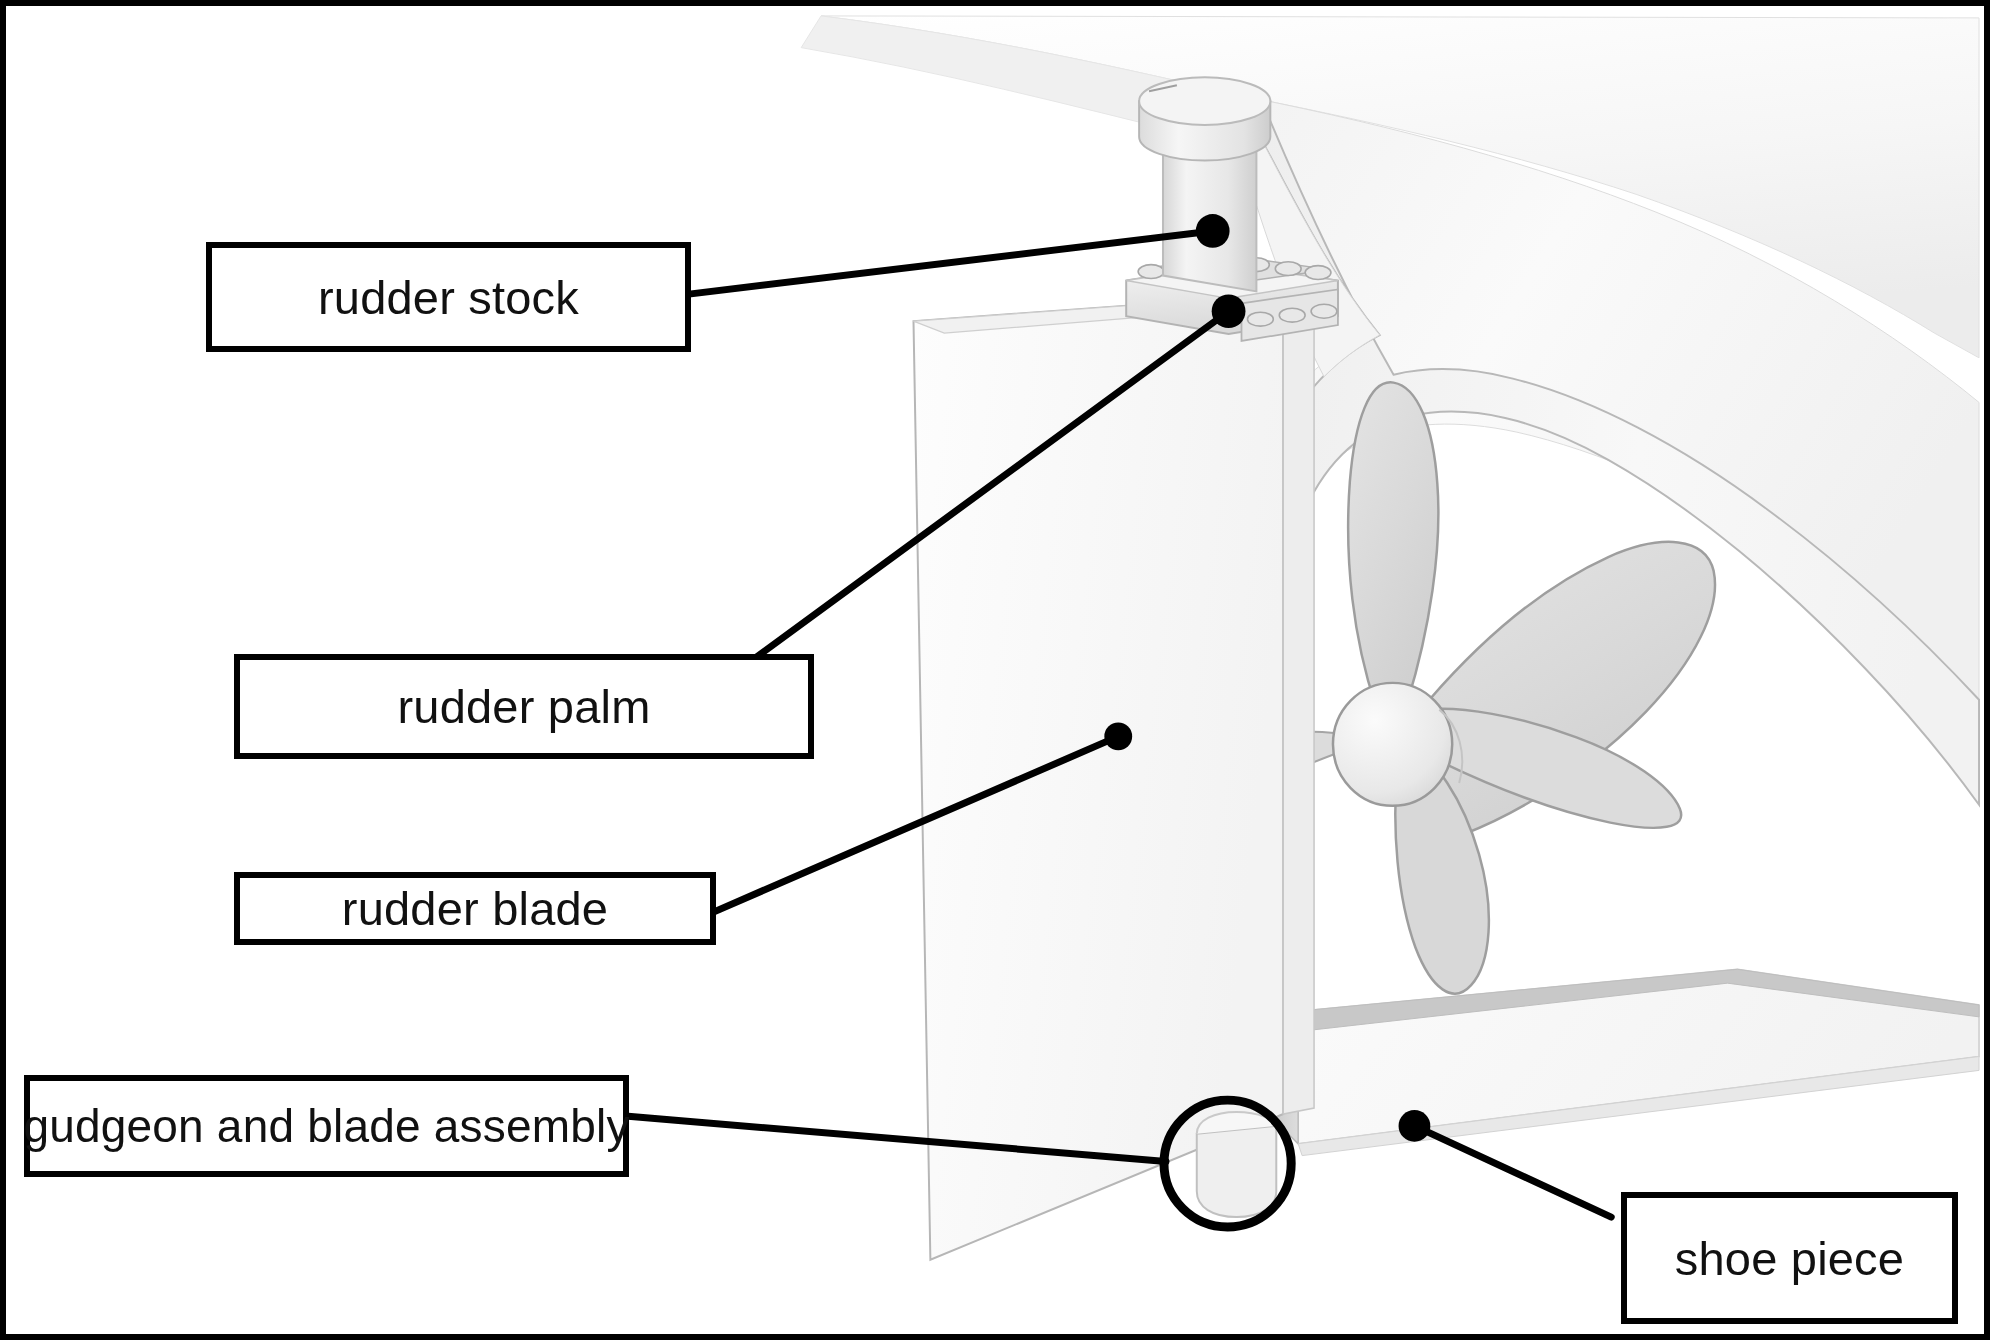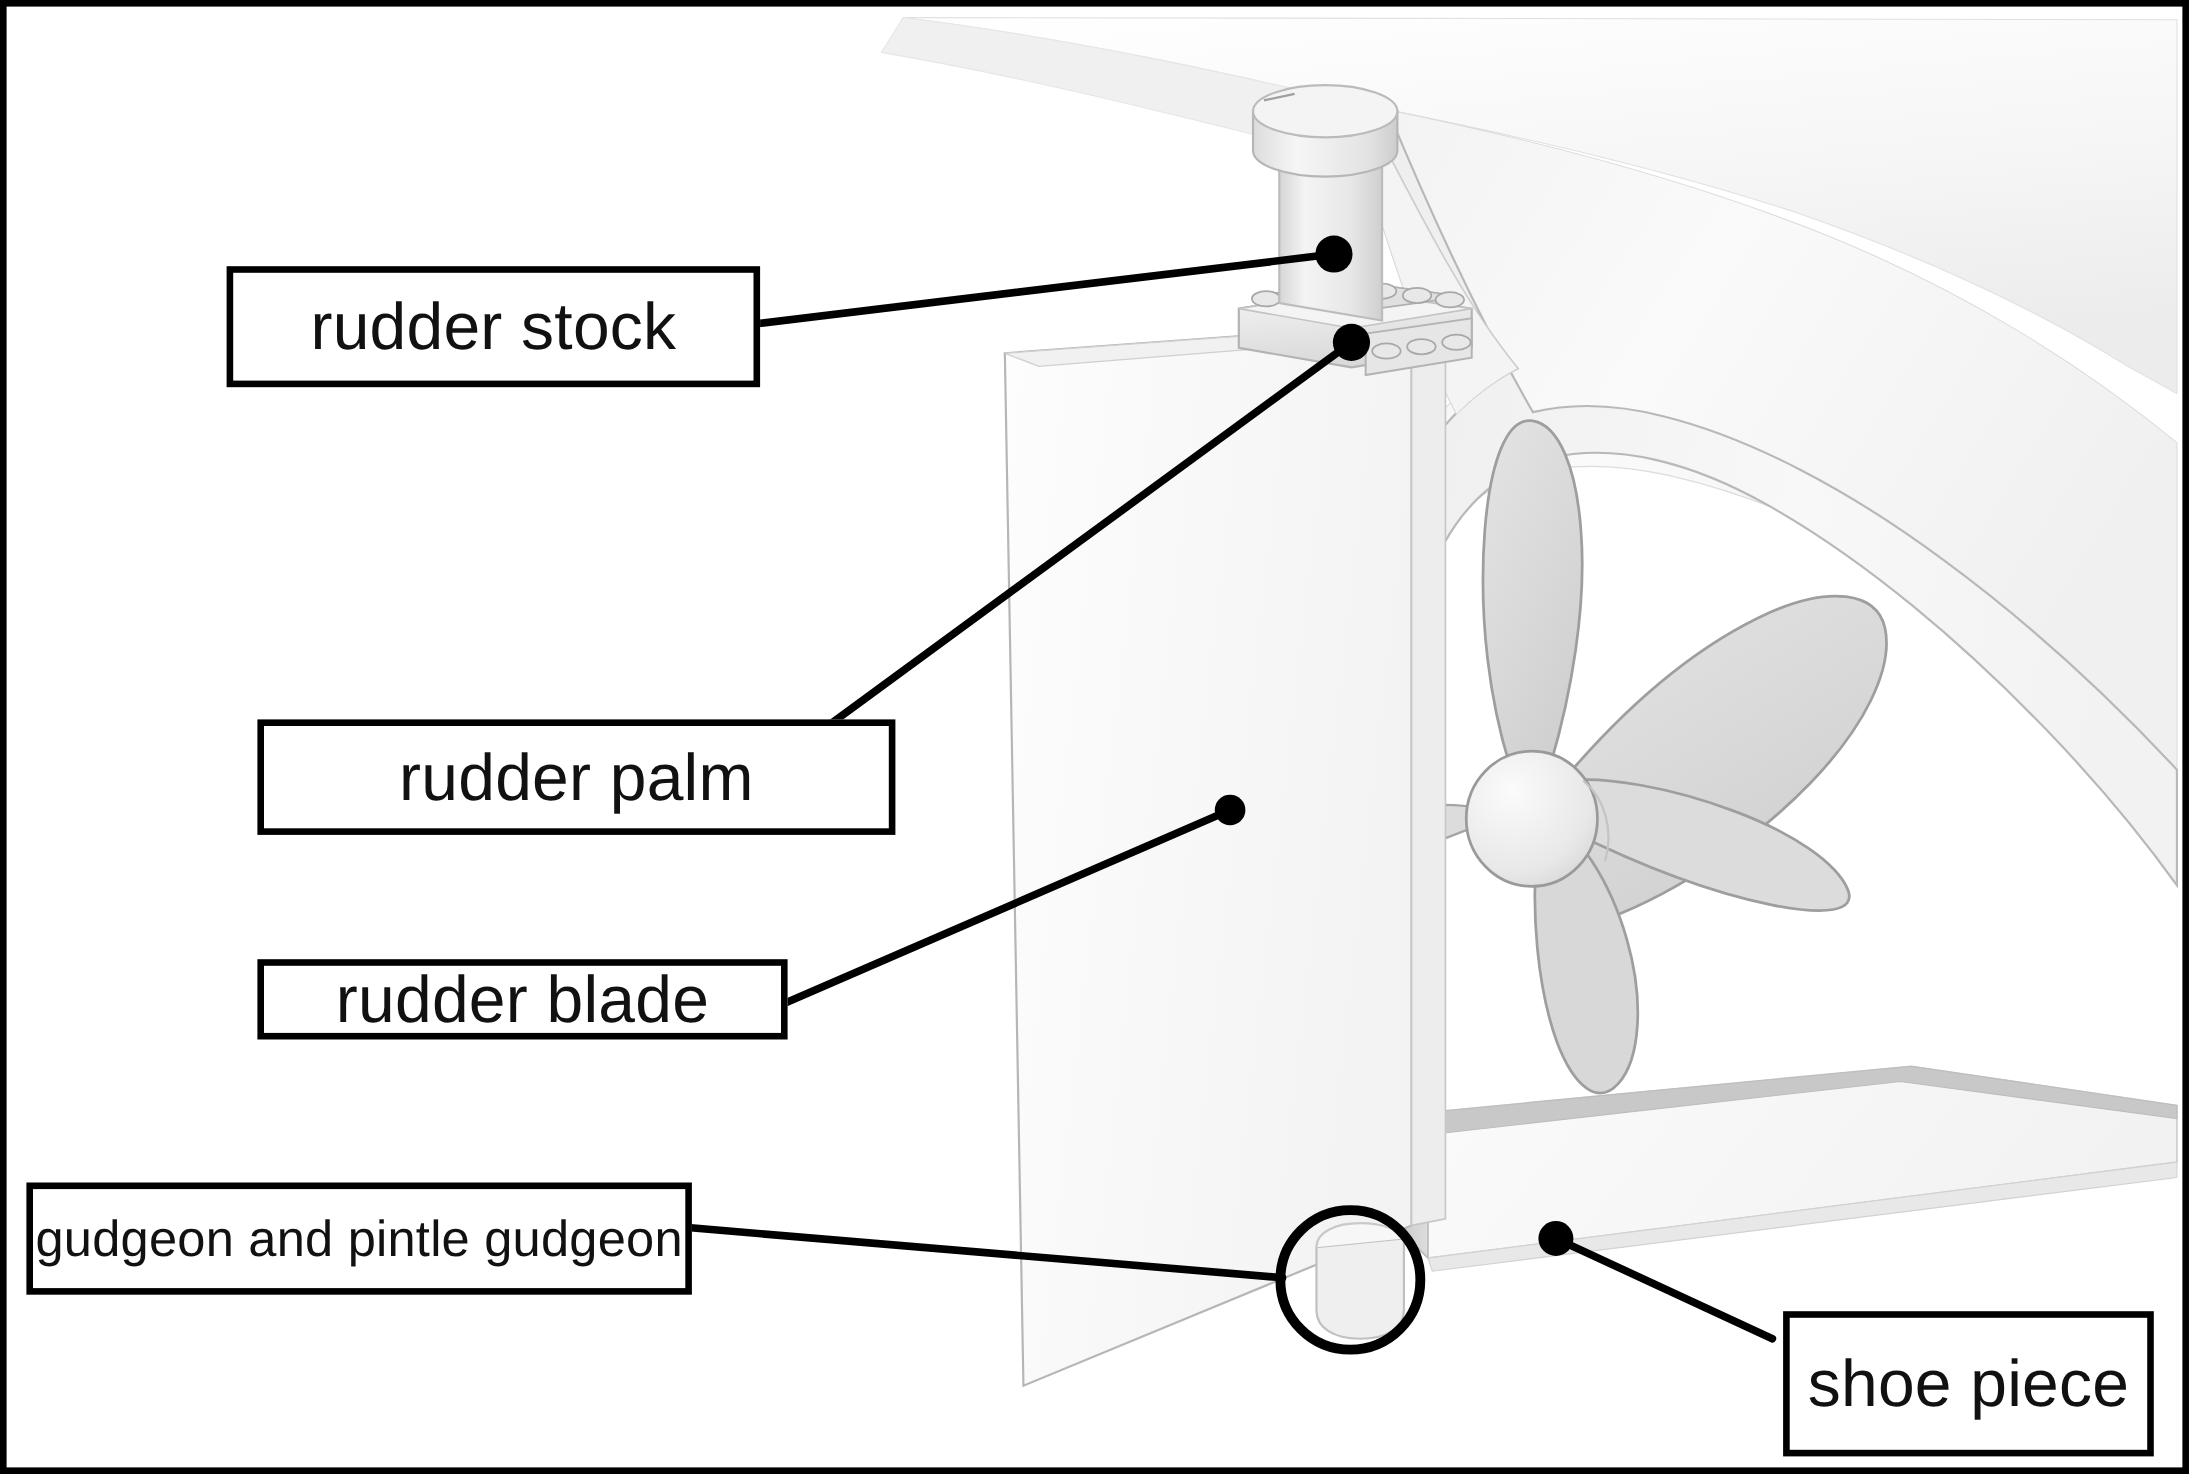--- a/index.html
+++ b/index.html
@@ -18,21 +18,21 @@
     box-sizing:border-box;
     background:#ffffff;
     border:6px solid #000000;
     display:flex;
     align-items:center;
     justify-content:center;
     z-index:20;
   }
   .callout-label{
     font-family:"Liberation Sans",sans-serif;
-    font-size:60px;
+    font-size:47px;
     color:#111111;
     white-space:nowrap;
     line-height:1;
     letter-spacing:0.2px;
   }
   #lbl-stock{left:200px;top:236px;width:485px;height:110px;}
   #lbl-palm{left:228px;top:648px;width:580px;height:105px;text-align:right;}
   #lbl-blade{left:228px;top:866px;width:482px;height:73px;}
   #lbl-gudgeon{left:18px;top:1069px;width:605px;height:102px;}
   #lbl-gudgeon .callout-label{font-size:46px;}
@@ -219,20 +219,20 @@
 
   <div class="callout-box" id="lbl-palm">
     <span class="callout-label">rudder palm</span>
   </div>
 
   <div class="callout-box" id="lbl-blade">
     <span class="callout-label">rudder blade</span>
   </div>
 
   <div class="callout-box" id="lbl-gudgeon">
-    <span class="callout-label">gudgeon and pintle gudgeon</span>
+    <span class="callout-label">gudgeon and blade assembly</span>
   </div>
 
   <div class="callout-box" id="lbl-shoe">
     <span class="callout-label">shoe piece</span>
   </div>
 
 </div>
 
 </body></html>

